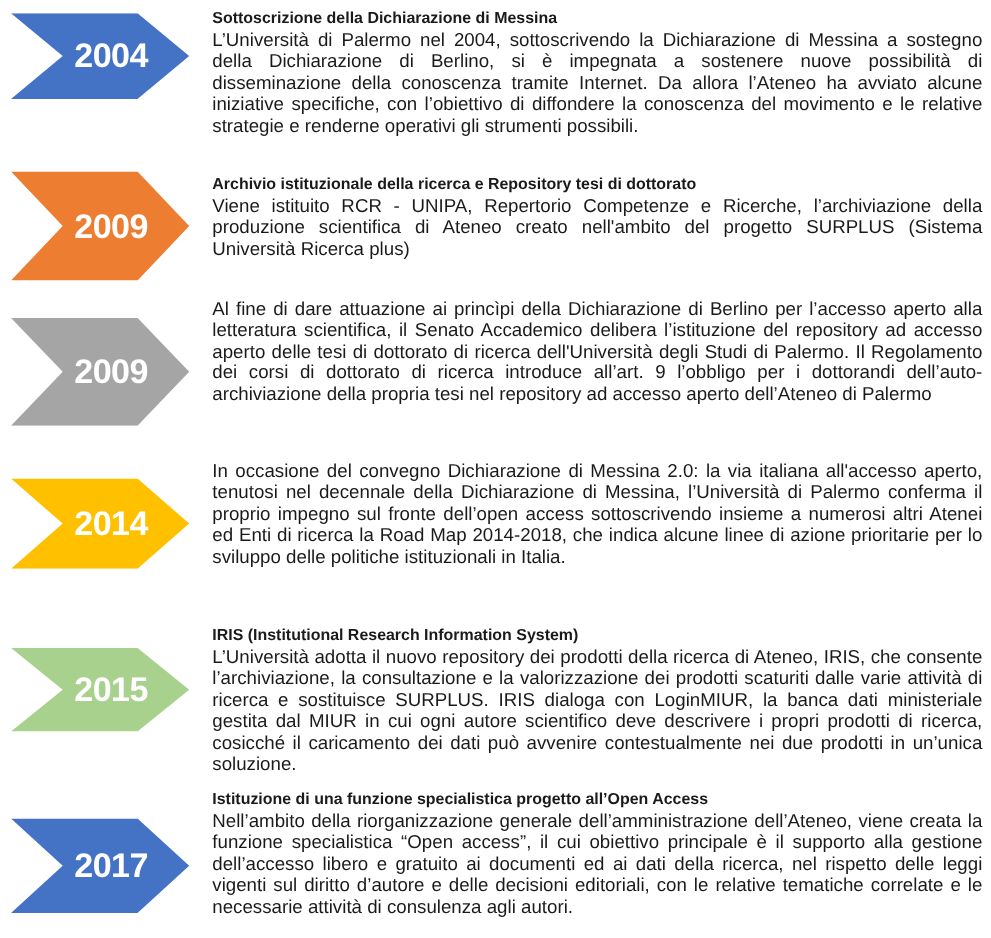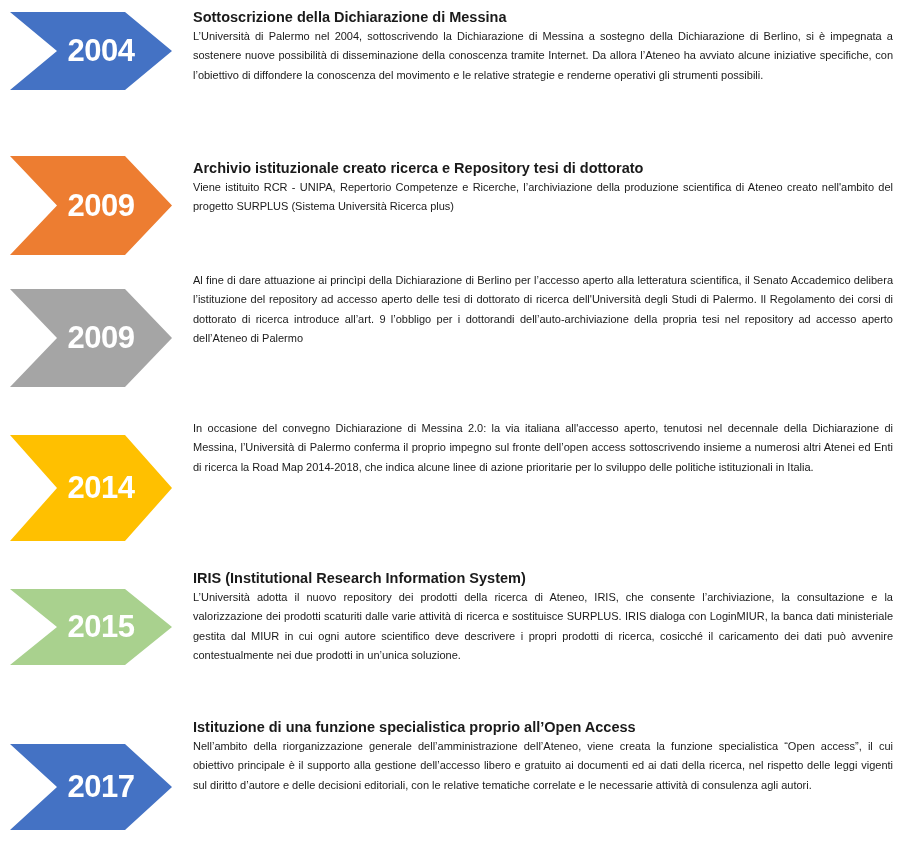--- a/index.html
+++ b/index.html
@@ -6,21 +6,21 @@
   body { width:901px; height:853px; position:relative; overflow:hidden;
          font-family:"Liberation Sans", "DejaVu Sans", sans-serif; color:#1a1a1a; }
   .chevron { position:absolute; left:10px; width:162px; }
   .chevron svg { position:absolute; left:0; top:0; width:100%; height:100%; }
   .chevron .year { position:absolute; left:0; right:0; top:0; bottom:0;
         display:flex; align-items:center; justify-content:center;
         padding-left:20px; box-sizing:border-box;
         color:#ffffff; font-size:31px; font-weight:bold; letter-spacing:-0.5px; }
   .entry { position:absolute; left:193px; width:700px; }
   .entry .title { font-size:14.5px; font-weight:bold; line-height:19px; margin:0; }
-  .entry .body { font-size:11px; line-height:19.4px; text-align:justify; margin:0; }
+  .entry .body { font-size:17px; line-height:19.4px; text-align:justify; margin:0; }
 </style>
 </head>
 <body>
 
 <div class="chevron" style="top:12px;height:78px;">
   <svg viewBox="0 0 162 93" preserveAspectRatio="none">
     <polygon points="0,0 115,0 162,46.5 115,93 0,93 47,46.5" fill="#4472C4"></polygon>
   </svg>
   <div class="year">2004</div>
 </div>
@@ -29,35 +29,35 @@
   <p class="body">L’Università di Palermo nel 2004, sottoscrivendo la Dichiarazione di Messina a sostegno della Dichiarazione di Berlino, si è impegnata a sostenere nuove possibilità di disseminazione della conoscenza tramite Internet. Da allora l’Ateneo ha avviato alcune iniziative specifiche, con l’obiettivo di diffondere la conoscenza del movimento e le relative strategie e renderne operativi gli strumenti possibili.</p>
 </div>
 
 <div class="chevron" style="top:156px;height:99px;">
   <svg viewBox="0 0 162 99" preserveAspectRatio="none">
     <polygon points="0,0 115,0 162,49.5 115,99 0,99 47,49.5" fill="#ED7D31"></polygon>
   </svg>
   <div class="year">2009</div>
 </div>
 <div class="entry" style="top:159px;">
-  <p class="title">Archivio istituzionale creato ricerca e Repository tesi di dottorato</p>
+  <p class="title">Archivio istituzionale della ricerca e Repository tesi di dottorato</p>
   <p class="body">Viene istituito RCR - UNIPA, Repertorio Competenze e Ricerche,  l’archiviazione della produzione scientifica di Ateneo creato nell'ambito del progetto SURPLUS (Sistema Università Ricerca plus)</p>
 </div>
 
 <div class="chevron" style="top:289px;height:98px;">
   <svg viewBox="0 0 162 98" preserveAspectRatio="none">
     <polygon points="0,0 115,0 162,49 115,98 0,98 47,49" fill="#A5A5A5"></polygon>
   </svg>
   <div class="year">2009</div>
 </div>
 <div class="entry" style="top:271px;">
   <p class="body">Al fine di dare attuazione ai princìpi della Dichiarazione di Berlino per l’accesso aperto alla letteratura scientifica, il Senato Accademico delibera l’istituzione del repository ad accesso aperto delle tesi di dottorato di ricerca dell'Università degli Studi di Palermo. Il Regolamento dei corsi di dottorato di ricerca introduce all’art. 9 l’obbligo per i dottorandi dell’auto-archiviazione della propria tesi nel repository ad accesso aperto dell’Ateneo di Palermo</p>
 </div>
 
-<div class="chevron" style="top:435px;height:106px;">
+<div class="chevron" style="top:435px;height:82px;">
   <svg viewBox="0 0 162 98" preserveAspectRatio="none">
     <polygon points="0,0 115,0 162,49 115,98 0,98 47,49" fill="#FFC000"></polygon>
   </svg>
   <div class="year">2014</div>
 </div>
 <div class="entry" style="top:419px;">
   <p class="body">In occasione del convegno Dichiarazione di Messina 2.0: la via italiana all'accesso aperto, tenutosi nel decennale della Dichiarazione di Messina, l’Università di Palermo conferma il proprio impegno sul fronte dell’open access sottoscrivendo insieme a numerosi altri Atenei ed Enti di ricerca la Road Map 2014-2018, che indica alcune linee di azione prioritarie per lo sviluppo delle politiche istituzionali in Italia.</p>
 </div>
 
 <div class="chevron" style="top:589px;height:76px;">
@@ -71,15 +71,15 @@
   <p class="body">L’Università adotta il nuovo repository dei prodotti della ricerca di Ateneo, IRIS, che consente l’archiviazione, la consultazione e la valorizzazione dei prodotti scaturiti dalle varie attività di ricerca e sostituisce SURPLUS. IRIS dialoga con LoginMIUR, la banca dati ministeriale gestita dal MIUR in cui ogni autore scientifico deve descrivere i propri prodotti di ricerca, cosicché il caricamento dei dati può avvenire contestualmente nei due prodotti in un’unica soluzione.</p>
 </div>
 
 <div class="chevron" style="top:744px;height:86px;">
   <svg viewBox="0 0 162 99" preserveAspectRatio="none">
     <polygon points="0,0 115,0 162,49.5 115,99 0,99 47,49.5" fill="#4472C4"></polygon>
   </svg>
   <div class="year">2017</div>
 </div>
 <div class="entry" style="top:718px;">
-  <p class="title">Istituzione di una funzione specialistica proprio all’Open Access</p>
+  <p class="title">Istituzione di una funzione specialistica progetto all’Open Access</p>
   <p class="body">Nell’ambito della riorganizzazione generale dell’amministrazione dell’Ateneo, viene creata la funzione specialistica “Open access”, il cui obiettivo principale è il supporto alla gestione dell’accesso libero e gratuito ai documenti ed ai dati della ricerca, nel rispetto delle leggi vigenti sul diritto d’autore e delle decisioni editoriali, con le relative tematiche correlate e le necessarie attività di consulenza agli autori.</p>
 </div>
 
 </body></html>

